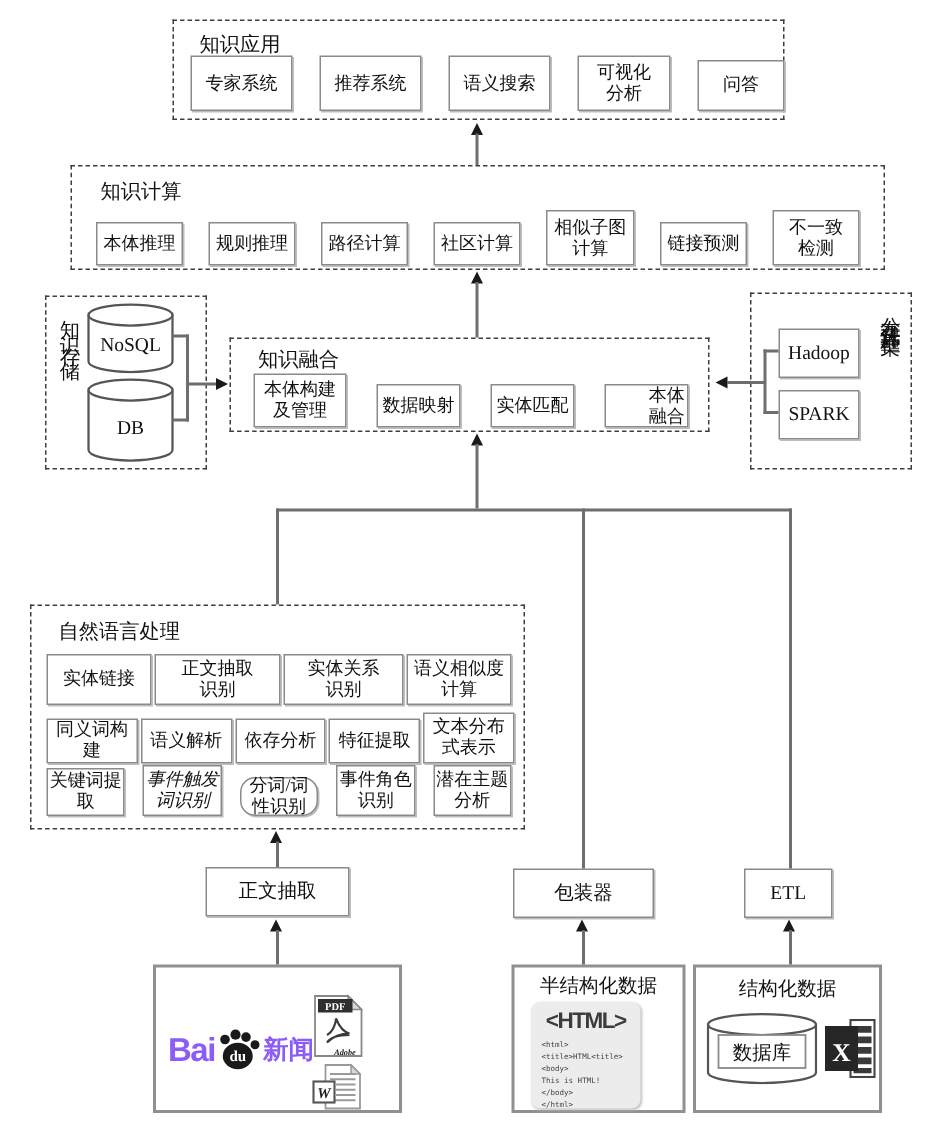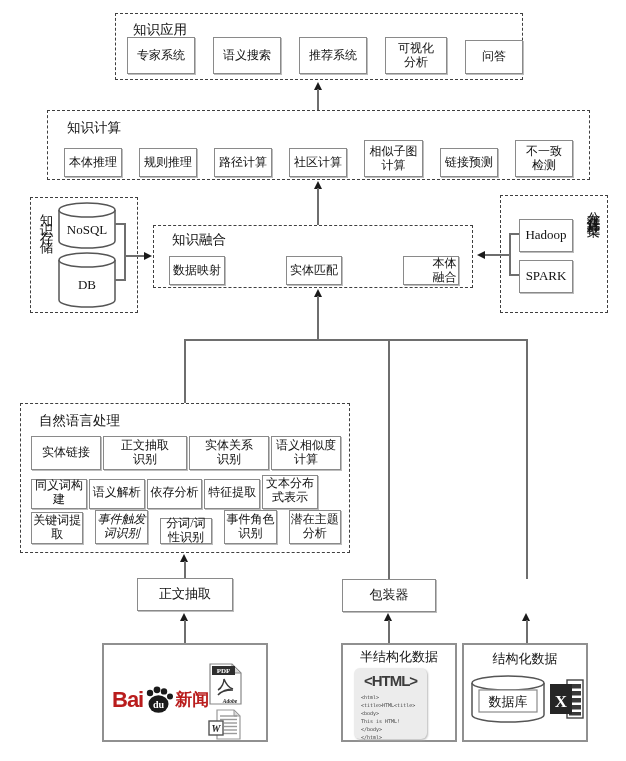--- a/index.html
+++ b/index.html
@@ -19,42 +19,42 @@
   .exbox{position:absolute;font-size:13px;}
   .vline{position:absolute;width:2px;background:#6e6e6e;}
   .hline{position:absolute;height:2px;background:#6e6e6e;}
   .arr-up{position:absolute;width:0;height:0;border-left:4.5px solid transparent;
           border-right:4.5px solid transparent;border-bottom:8px solid #1a1a1a;}
   .arr-right{position:absolute;width:0;height:0;border-top:4.5px solid transparent;
           border-bottom:4.5px solid transparent;border-left:8px solid #1a1a1a;}
   .arr-left{position:absolute;width:0;height:0;border-top:4.5px solid transparent;
           border-bottom:4.5px solid transparent;border-right:8px solid #1a1a1a;}
   .baidu-row{position:absolute;display:flex;align-items:center;gap:1px;
-          font-family:"Liberation Sans",sans-serif;font-weight:bold;color:#b91c1c;}
+          font-family:"Liberation Sans",sans-serif;font-weight:bold;color:#8b5cf6;}
   .baidu-bai{font-size:22px;letter-spacing:-1px;}
   .baidu-news{font-size:17px;}
   .htmlcard{position:absolute;background:#ececec;border-radius:6px;
           box-shadow:1px 1px 2px #bbb;text-align:center;}
   .htmllogo{font-family:"Liberation Sans",sans-serif;font-weight:bold;font-size:15px;
           color:#3c3c3c;letter-spacing:-1px;margin-top:4px;}
   .htmlcode{font-family:"DejaVu Sans Mono",monospace;font-size:5px;line-height:1.6;
           color:#444;text-align:left;padding:4px 0 0 7px;}
   svg text{font-family:"Liberation Serif",serif;}
 </style>
 </head>
 <body>
 
 <div class="canvas">
 
   <div class="group" style="left:115px;top:13px;width:408px;height:67px;">
     <div class="gtitle" style="left:17px;top:7px;">知识应用</div>
     <div class="row" style="left:11px;top:23px;gap:18px;">
       <div class="box" style="width:68px;height:37px;">专家系统</div>
+      <div class="box" style="width:68px;height:37px;">推荐系统</div>
       <div class="box" style="width:68px;height:37px;">语义搜索</div>
-      <div class="box" style="width:68px;height:37px;">推荐系统</div>
       <div class="box" style="width:62px;height:37px;">可视化
 分析</div>
       <div class="box" style="width:58px;height:34px;">问答</div>
     </div>
   </div>
 
   <div class="group" style="left:47px;top:110px;width:543px;height:70px;">
     <div class="gtitle" style="left:19px;top:8px;">知识计算</div>
     <div class="row" style="left:16px;top:26px;gap:17px;height:40px;">
       <div class="box" style="width:58px;height:29px;">本体推理</div>
@@ -79,20 +79,22 @@
     <svg style="position:absolute;left:27px;top:54px;" width="58" height="56" viewBox="0 0 58 56">
       <path d="M1 8 v40 a28 7 0 0 0 56 0 v-40" fill="#fff" stroke="#555" stroke-width="1.5"></path>
       <ellipse cx="29" cy="8" rx="28" ry="7" fill="#fff" stroke="#555" stroke-width="1.5"></ellipse>
       <text x="29" y="37" text-anchor="middle" font-size="13" fill="#111">DB</text>
     </svg>
   </div>
 
   <div class="group" style="left:153px;top:225px;width:320px;height:63px;">
     <div class="gtitle" style="left:18px;top:5px;">知识融合</div>
     <div class="row" style="left:15px;top:21px;width:290px;justify-content:space-between;height:38px;">
+      <div class="box" style="width:62px;height:36px;">本体构建
+及管理</div>
       <div class="box" style="width:56px;height:29px;">数据映射</div>
       <div class="box" style="width:56px;height:29px;">实体匹配</div>
       <div class="box" style="width:56px;height:29px;padding-left:27px;">本体融合</div>
     </div>
   </div>
 
   <div class="group" style="left:500px;top:195px;width:108px;height:118px;">
     <div class="vtitle" style="right:5px;top:5px;letter-spacing:2px;">分布式计算框架</div>
     <div class="box" style="position:absolute;left:18px;top:23px;width:54px;height:33px;font-size:13px;">Hadoop</div>
     <div class="box" style="position:absolute;left:18px;top:64px;width:54px;height:33px;font-size:13px;">SPARK</div>
@@ -102,43 +104,44 @@
     <div class="gtitle" style="left:18px;top:8px;">自然语言处理</div>
     <div class="row" style="left:10px;top:32px;width:310px;justify-content:space-between;">
       <div class="box" style="width:70px;height:34px;">实体链接</div>
       <div class="box" style="width:84px;height:34px;">正文抽取
 识别</div>
       <div class="box" style="width:80px;height:34px;">实体关系
 识别</div>
       <div class="box" style="width:70px;height:34px;">语义相似度
 计算</div>
     </div>
-    <div class="row" style="left:10px;top:71px;width:287px;gap:2px;font-family:Liberation Mono, monospace;">
+    <div class="row" style="left:10px;top:71px;width:312px;gap:2px;">
       <div class="box" style="flex:1;height:30px;">同义词构建</div>
       <div class="box" style="flex:1;height:30px;">语义解析</div>
       <div class="box" style="flex:1;height:30px;">依存分析</div>
       <div class="box" style="flex:1;height:30px;">特征提取</div>
       <div class="box" style="flex:1;height:34px;">文本分布
 式表示</div>
     </div>
     <div class="row" style="left:10px;top:106px;width:310px;gap:12px;">
       <div class="box" style="flex:1;height:32px;">关键词提取</div>
       <div class="box" style="flex:1;height:34px;font-style:italic;">事件触发
 词识别</div>
-      <div class="box" style="flex:1;height:26px;">分词/词
+      <div class="box" style="flex:1;height:26px;border-radius:10px;">分词/词
 性识别</div>
       <div class="box" style="flex:1;height:34px;">事件角色
 识别</div>
       <div class="box" style="flex:1;height:34px;">潜在主题
 分析</div>
     </div>
   </div>
 
   <div class="box exbox" style="left:137px;top:578px;width:96px;height:33px;">正文抽取</div>
   <div class="box exbox" style="left:342px;top:579px;width:94px;height:33px;">包装器</div>
+  <div class="box exbox" style="left:496px;top:579px;width:59px;height:33px;">ETL</div>
 
   <div class="srcbox" style="left:102px;top:643px;width:166px;height:99px;">
     <div class="baidu-row" style="left:8px;top:40px;">
       <span class="baidu-bai">Bai</span>
       <svg width="30" height="29" viewBox="0 0 30 29">
         <circle cx="6" cy="8" r="3.2" fill="#1a1a1a"></circle>
         <circle cx="13" cy="4.8" r="3.4" fill="#1a1a1a"></circle>
         <circle cx="20" cy="6.4" r="3.2" fill="#1a1a1a"></circle>
         <circle cx="26" cy="11.5" r="3" fill="#1a1a1a"></circle>
         <ellipse cx="14.5" cy="19" rx="10" ry="8.8" fill="#1a1a1a"></ellipse>

